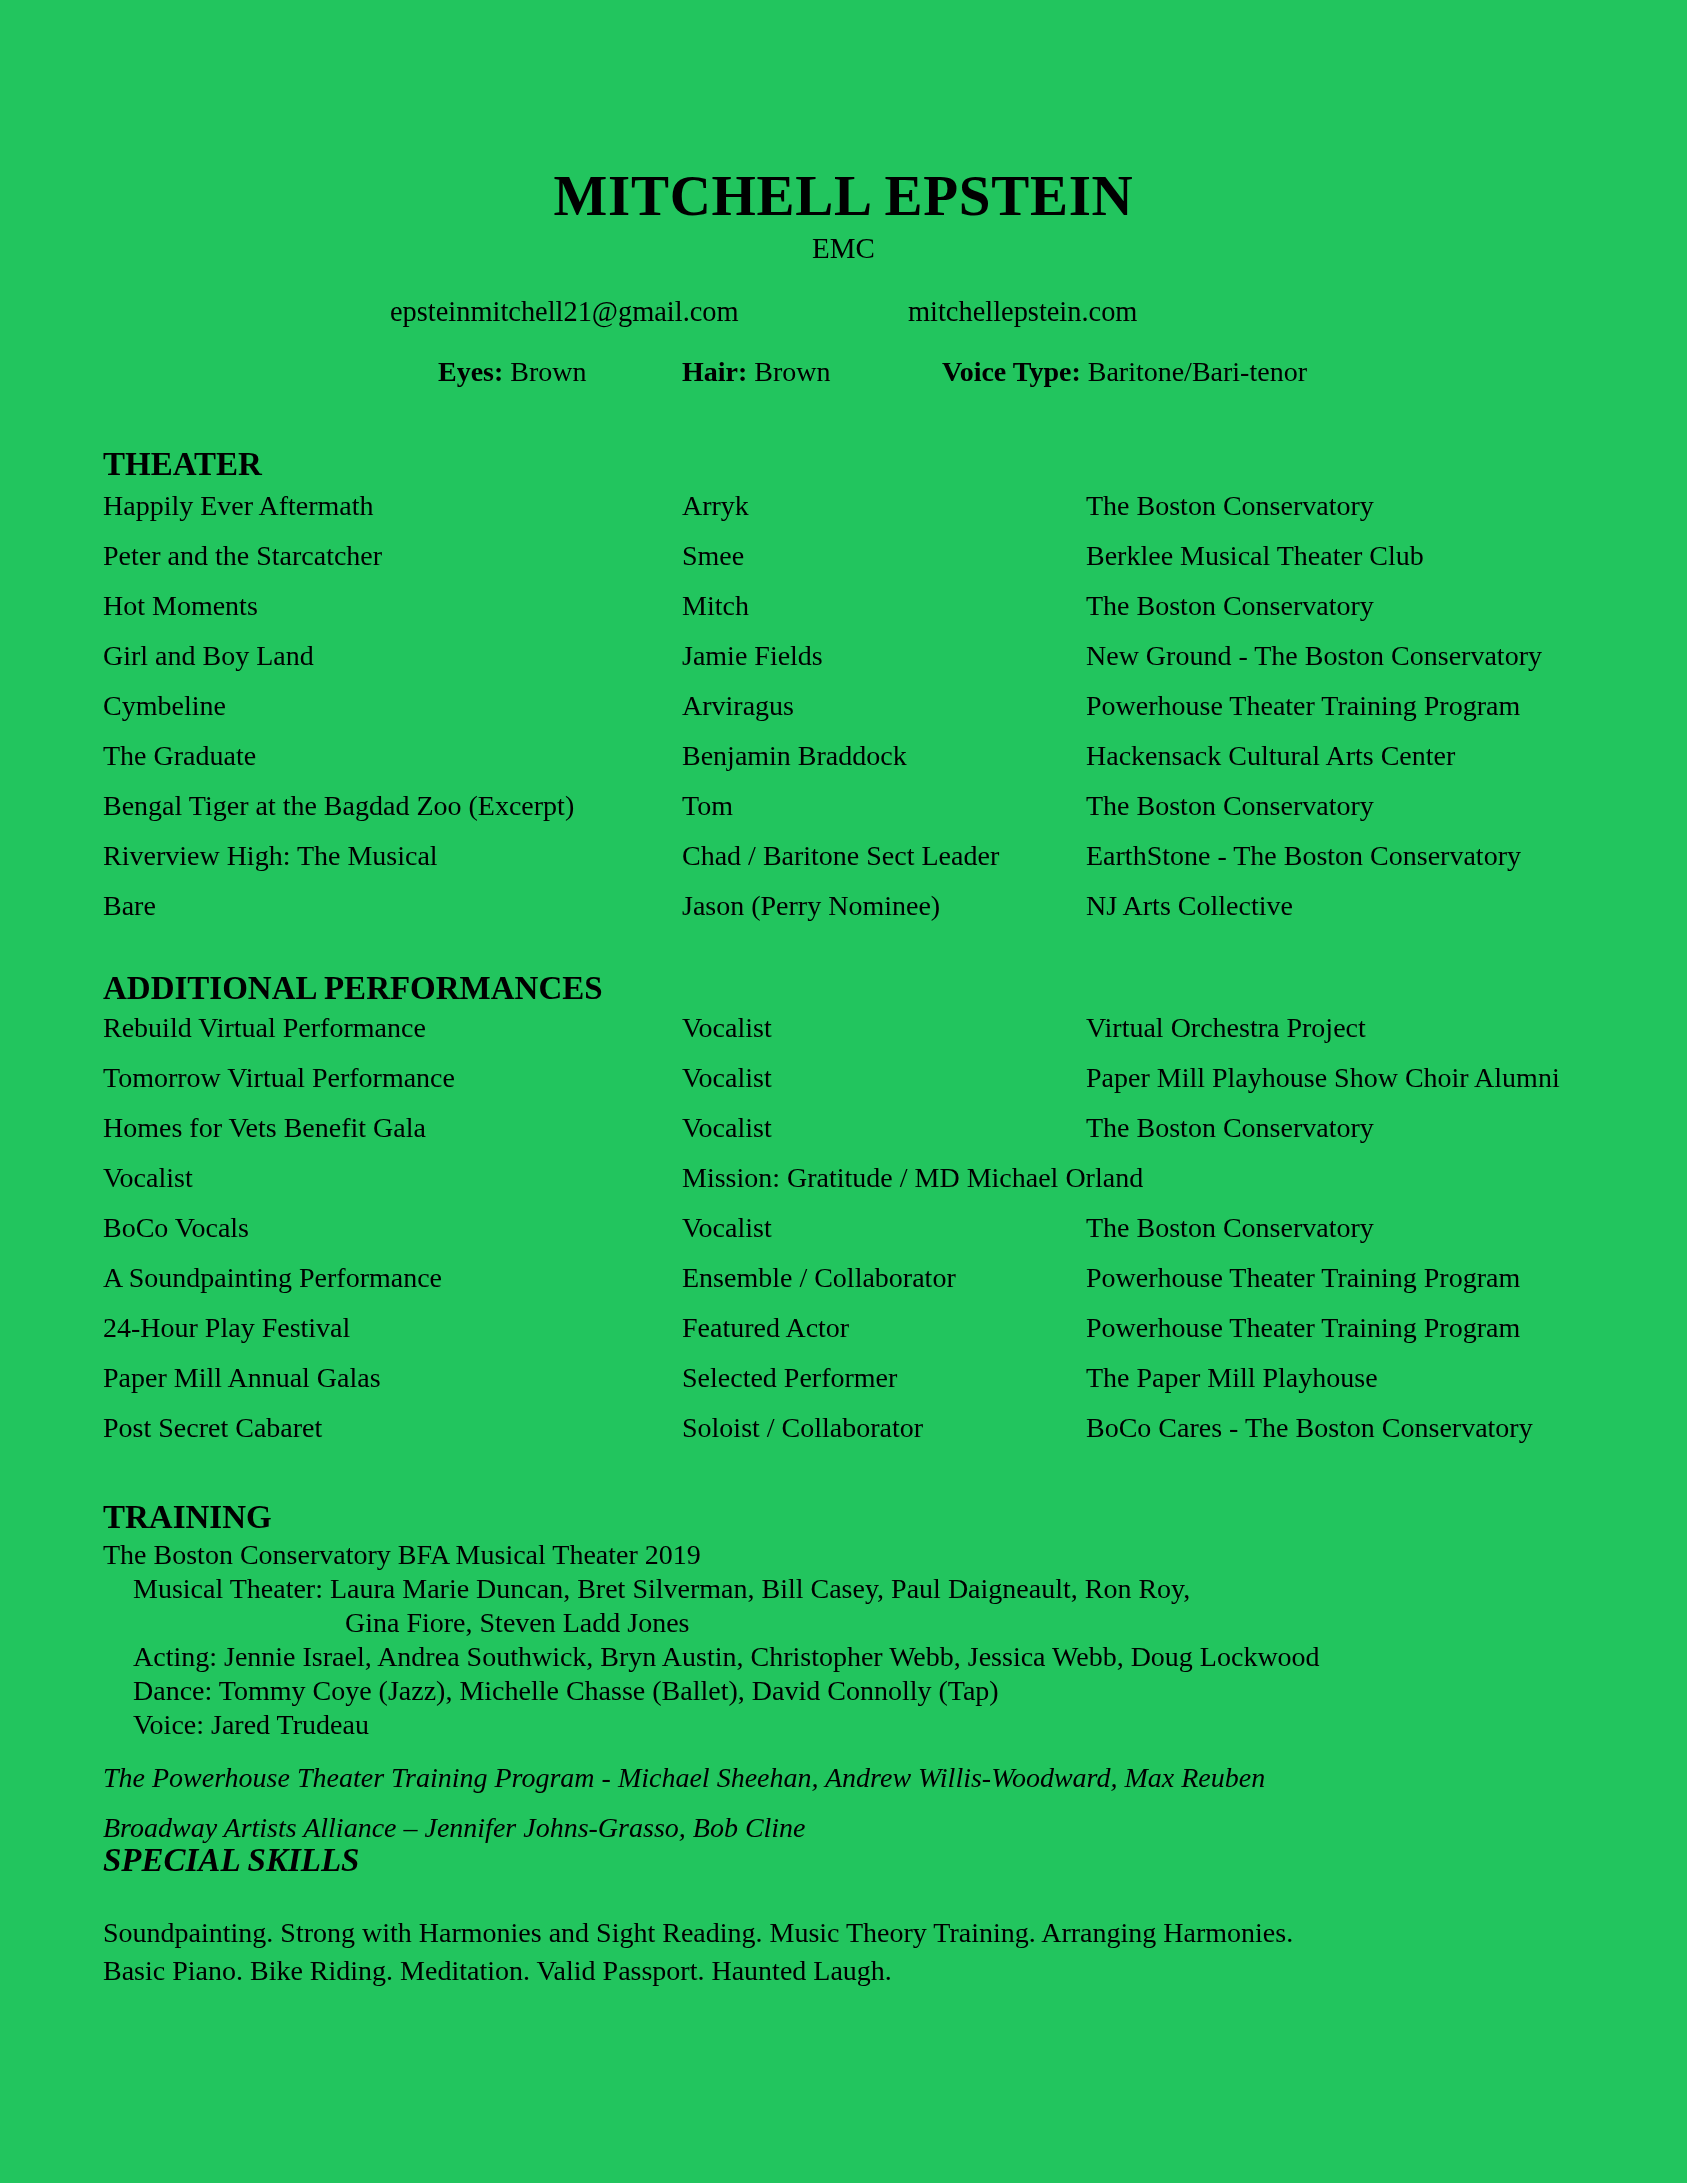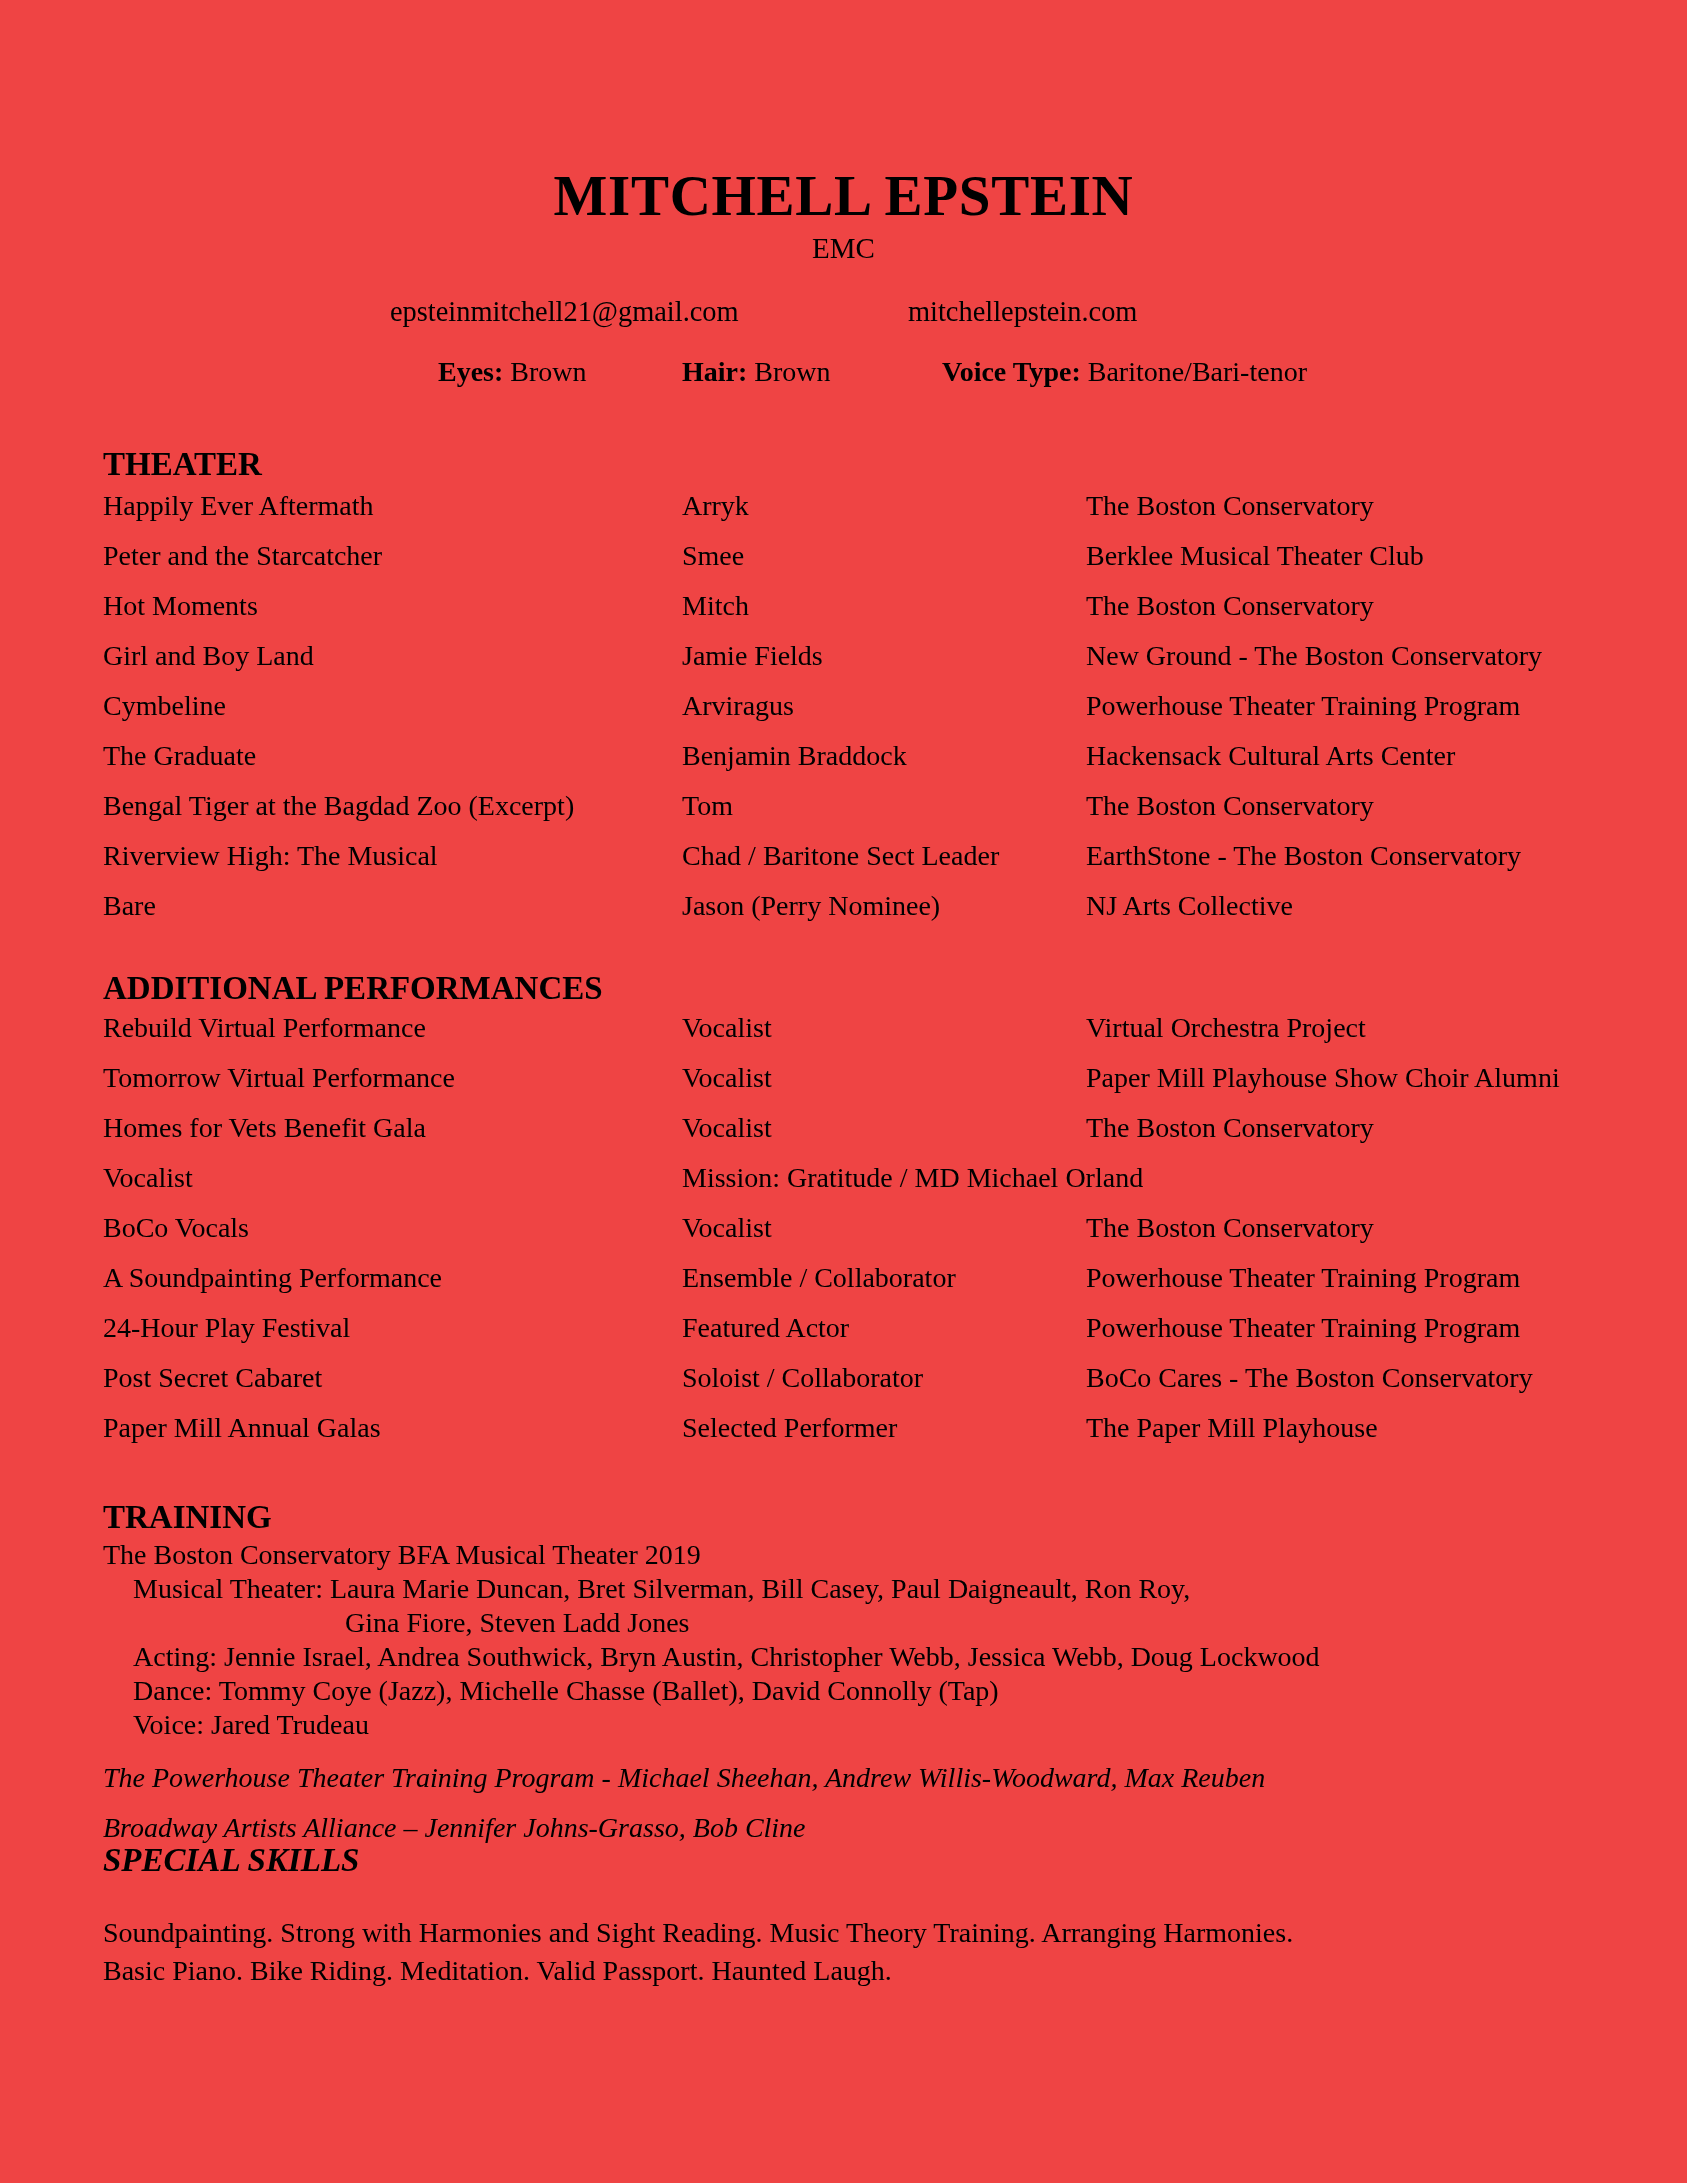--- a/index.html
+++ b/index.html
@@ -4,21 +4,21 @@
 <style>
   html, body {
     margin: 0;
     padding: 0;
     background: #ffffff;
   }
   .page {
     position: relative;
     width: 1687px;
     height: 2183px;
-    background: #ef4444;
+    background: #22c55e;
     color: #000000;
     font-family: "Liberation Serif", "DejaVu Serif", serif;
     overflow: hidden;
   }
   .title {
     position: absolute;
     top: 167px;
     left: 0;
     width: 100%;
     text-align: center;
@@ -208,28 +208,28 @@
       <div>A Soundpainting Performance</div>
       <div>Ensemble / Collaborator</div>
       <div>Powerhouse Theater Training Program</div>
     </div>
     <div class="credit-row">
       <div>24-Hour Play Festival</div>
       <div>Featured Actor</div>
       <div>Powerhouse Theater Training Program</div>
     </div>
     <div class="credit-row">
+      <div>Paper Mill Annual Galas</div>
+      <div>Selected Performer</div>
+      <div>The Paper Mill Playhouse</div>
+    </div>
+    <div class="credit-row">
       <div>Post Secret Cabaret</div>
       <div>Soloist / Collaborator</div>
       <div>BoCo Cares - The Boston Conservatory</div>
-    </div>
-    <div class="credit-row">
-      <div>Paper Mill Annual Galas</div>
-      <div>Selected Performer</div>
-      <div>The Paper Mill Playhouse</div>
     </div>
   </div>
 
   <div class="section-heading heading-training">TRAINING</div>
 
   <div class="training-block training-main">
     <div class="training-line">The Boston Conservatory BFA Musical Theater 2019</div>
     <div class="training-line indent-sub">Musical Theater: Laura Marie Duncan, Bret Silverman, Bill Casey, Paul Daigneault, Ron Roy,</div>
     <div class="training-line indent-cont">Gina Fiore, Steven Ladd Jones</div>
     <div class="training-line indent-sub">Acting: Jennie Israel, Andrea Southwick, Bryn Austin, Christopher Webb, Jessica Webb, Doug Lockwood</div>

